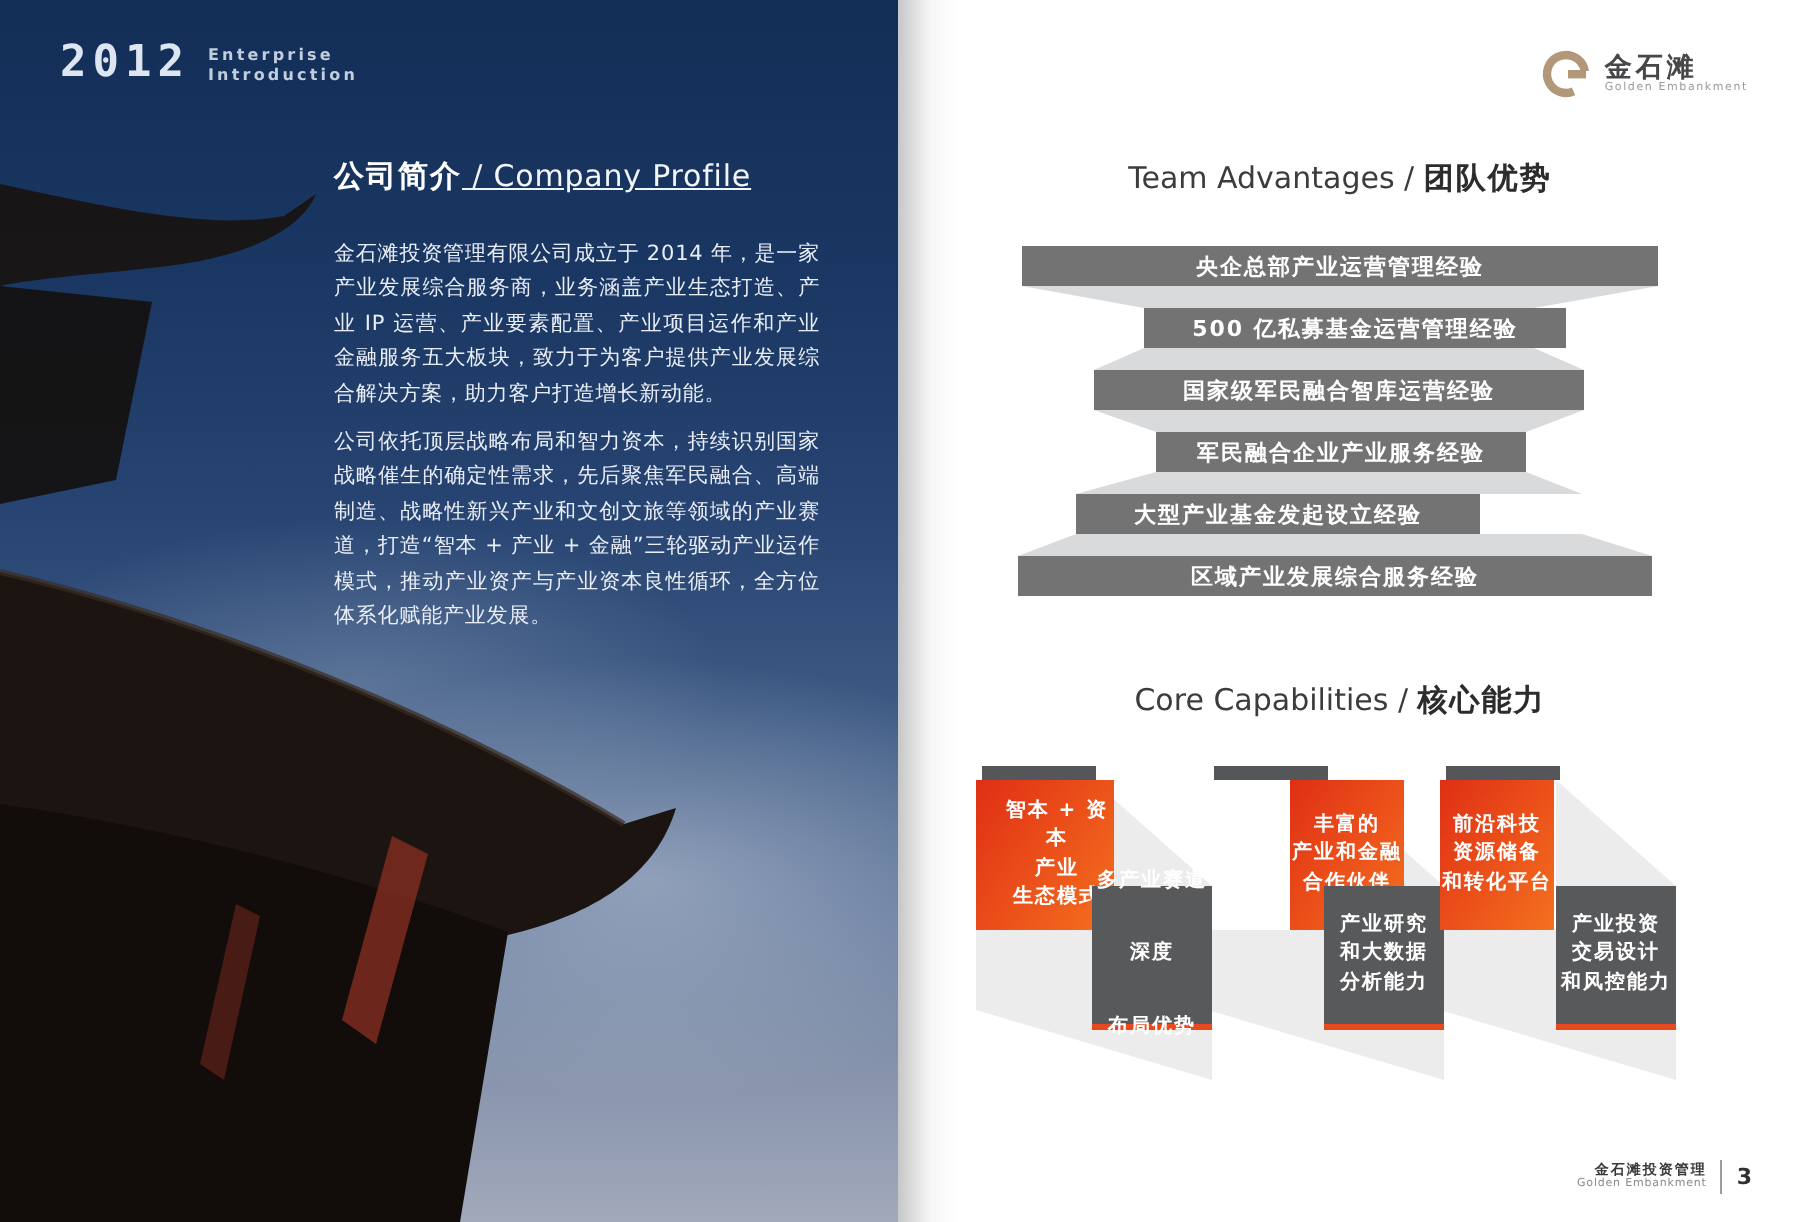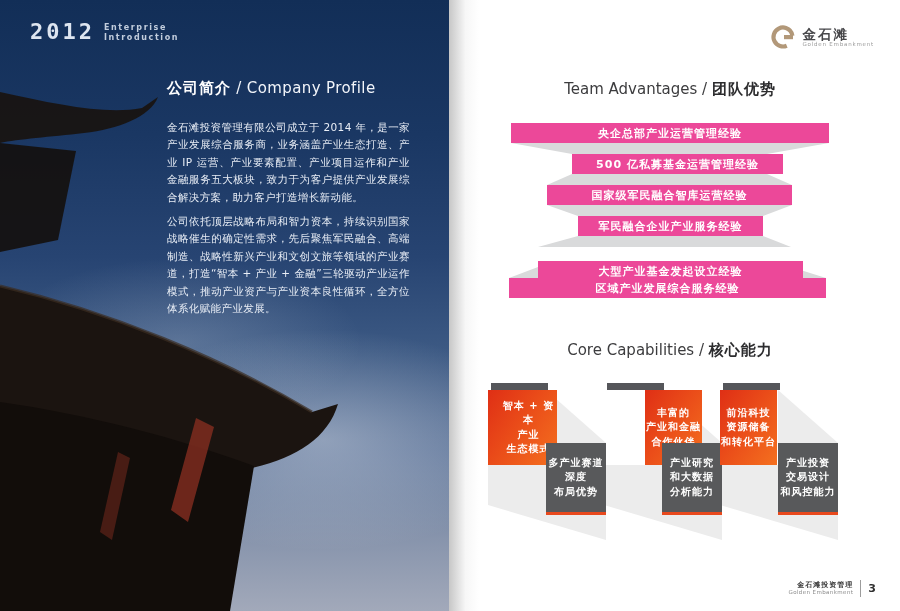--- a/index.html
+++ b/index.html
@@ -15,21 +15,21 @@
   .silhouette{position:absolute;left:0;top:0;}
 
   .brand-row{position:absolute;left:30px;top:21px;display:flex;align-items:center;gap:9px;}
   .brand-year{font-family:"DejaVu Sans Mono","Liberation Mono",monospace;font-weight:bold;
               font-size:22px;letter-spacing:3px;color:#dde5f0;line-height:1;}
   .brand-sub{display:flex;flex-direction:column;gap:1px;}
   .brand-sub span{font-size:8px;font-weight:bold;letter-spacing:1.6px;color:#c2cddd;line-height:9px;}
 
   .profile-title{position:absolute;left:167px;top:79px;color:#ffffff;font-size:15px;white-space:nowrap;}
   .profile-title .zh{font-weight:bold;letter-spacing:1px;}
-  .profile-title .en{font-weight:normal;letter-spacing:.4px;color:#f2f5fa;}
+  .profile-title .en{font-weight:normal;letter-spacing:.4px;color:#f2f5fa;text-decoration:underline;}
   .para{position:absolute;left:167px;width:243px;font-size:10.5px;line-height:17.4px;
         color:#e9eef6;text-align:justify;letter-spacing:.4px;}
   .para1{top:119px;}
   .para2{top:213px;}
 
   
   .fold{position:absolute;left:449px;top:0;width:30px;height:611px;
         background:linear-gradient(90deg,rgba(130,130,130,.45),rgba(200,200,200,.15) 55%,rgba(255,255,255,0));}
 
   
@@ -41,42 +41,42 @@
   
   .section-title{position:absolute;left:455px;width:430px;text-align:center;font-size:15px;color:#3c3c3e;}
   .section-title .zh{font-weight:bold;color:#2c2c2e;letter-spacing:1px;}
   .title-team{top:80px;}
   .title-core{top:341px;}
 
   
   .decor{position:absolute;left:0;top:0;pointer-events:none;}
 
   
-  .tbar{position:absolute;height:20px;background:#ec4899;color:#ffffff;font-size:11px;font-weight:bold;
+  .tbar{position:absolute;height:20px;background:#737373;color:#ffffff;font-size:11px;font-weight:bold;
         letter-spacing:1px;display:flex;align-items:center;justify-content:center;white-space:nowrap;}
   .tbar1{left:511px;top:123px;width:318px;}
   .tbar2{left:572px;top:154px;width:211px;}
   .tbar3{left:547px;top:185px;width:245px;}
   .tbar4{left:578px;top:216px;width:185px;}
-  .tbar5{left:538px;top:247px;width:265px;margin-top:14px;}
+  .tbar5{left:538px;top:247px;width:202px;}
   .tbar6{left:509px;top:278px;width:317px;}
 
   
   .cap{position:absolute;top:383px;width:57px;height:7px;background:#55565a;}
   .cap1{left:491px;} .cap2{left:607px;} .cap3{left:723px;}
   .redblk{position:absolute;top:390px;width:57px;height:75px;
           background:linear-gradient(125deg,#df2f15 0%,#ea4c19 45%,#f4701f 100%);
           color:#fff;display:flex;flex-direction:column;justify-content:center;text-align:center;
           font-size:10px;font-weight:bold;line-height:14.5px;letter-spacing:1px;}
   .red1{left:488px;padding-left:12px;} .red2{left:604px;margin-left:41px;} .red3{left:720px;}
   .grayblk{position:absolute;top:443px;width:60px;height:69px;background:#58595b;
            border-bottom:3px solid #e8491d;
            color:#fff;display:flex;flex-direction:column;justify-content:center;text-align:center;
            font-size:10px;font-weight:bold;line-height:14.5px;letter-spacing:1px;}
-  .gray1{left:546px;} .gray2{left:662px;} .gray3{left:778px;}
+  .gray1{left:546px;gap:22px;} .gray2{left:662px;} .gray3{left:778px;}
 
   
   .footer{position:absolute;right:24px;top:580px;display:flex;align-items:center;gap:7px;}
   .footer-co{display:flex;flex-direction:column;align-items:flex-end;}
   .footer-zh{font-size:7px;font-weight:bold;color:#3a3a3a;letter-spacing:1px;line-height:8px;}
   .footer-en{font-size:5.5px;color:#8a8a8a;letter-spacing:.4px;line-height:7px;}
   .footer-div{width:1px;height:17px;background:#9c9c9c;}
   .footer-page{font-size:11px;font-weight:bold;color:#303030;}
 </style>
 </head>

